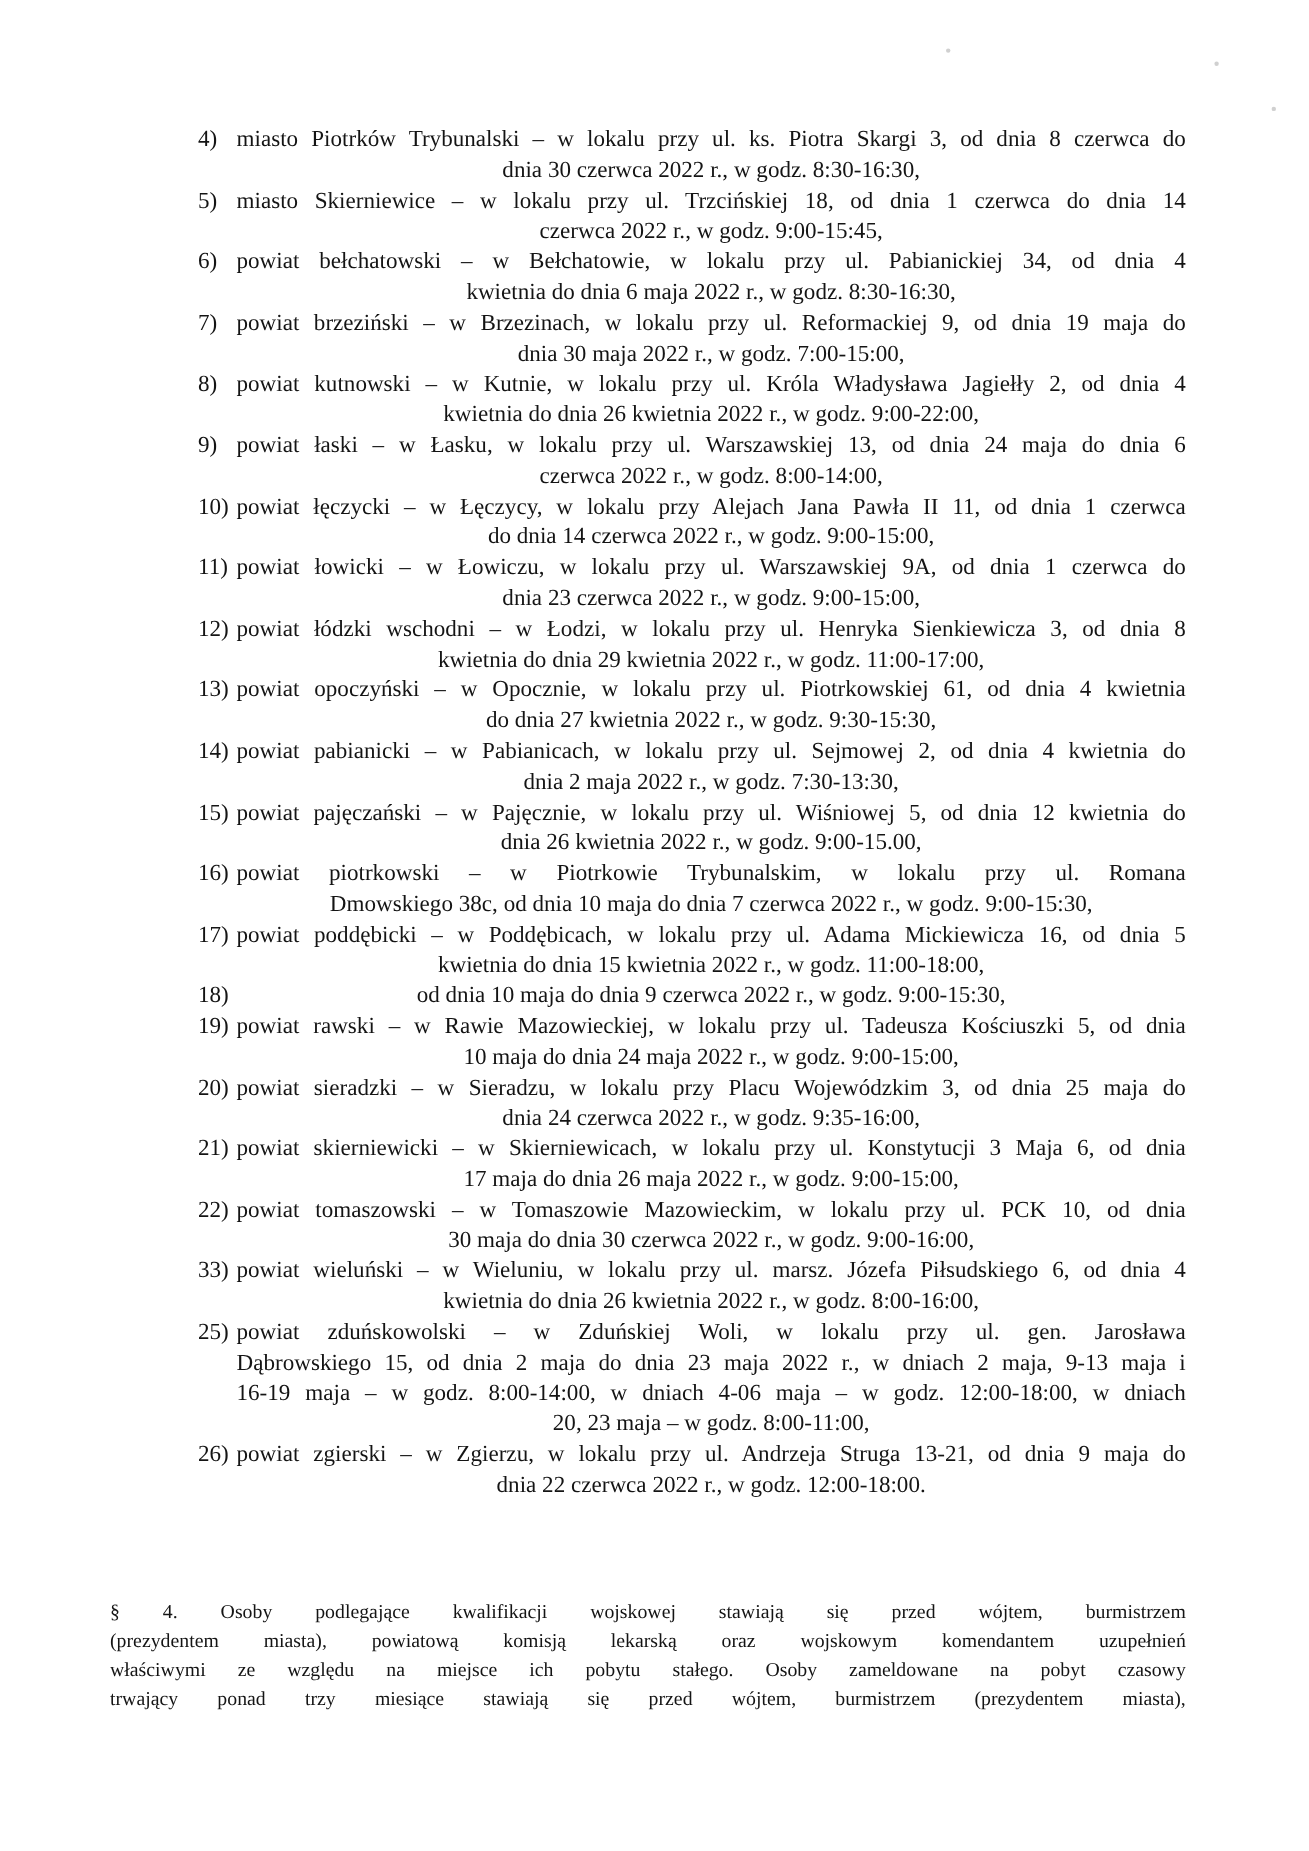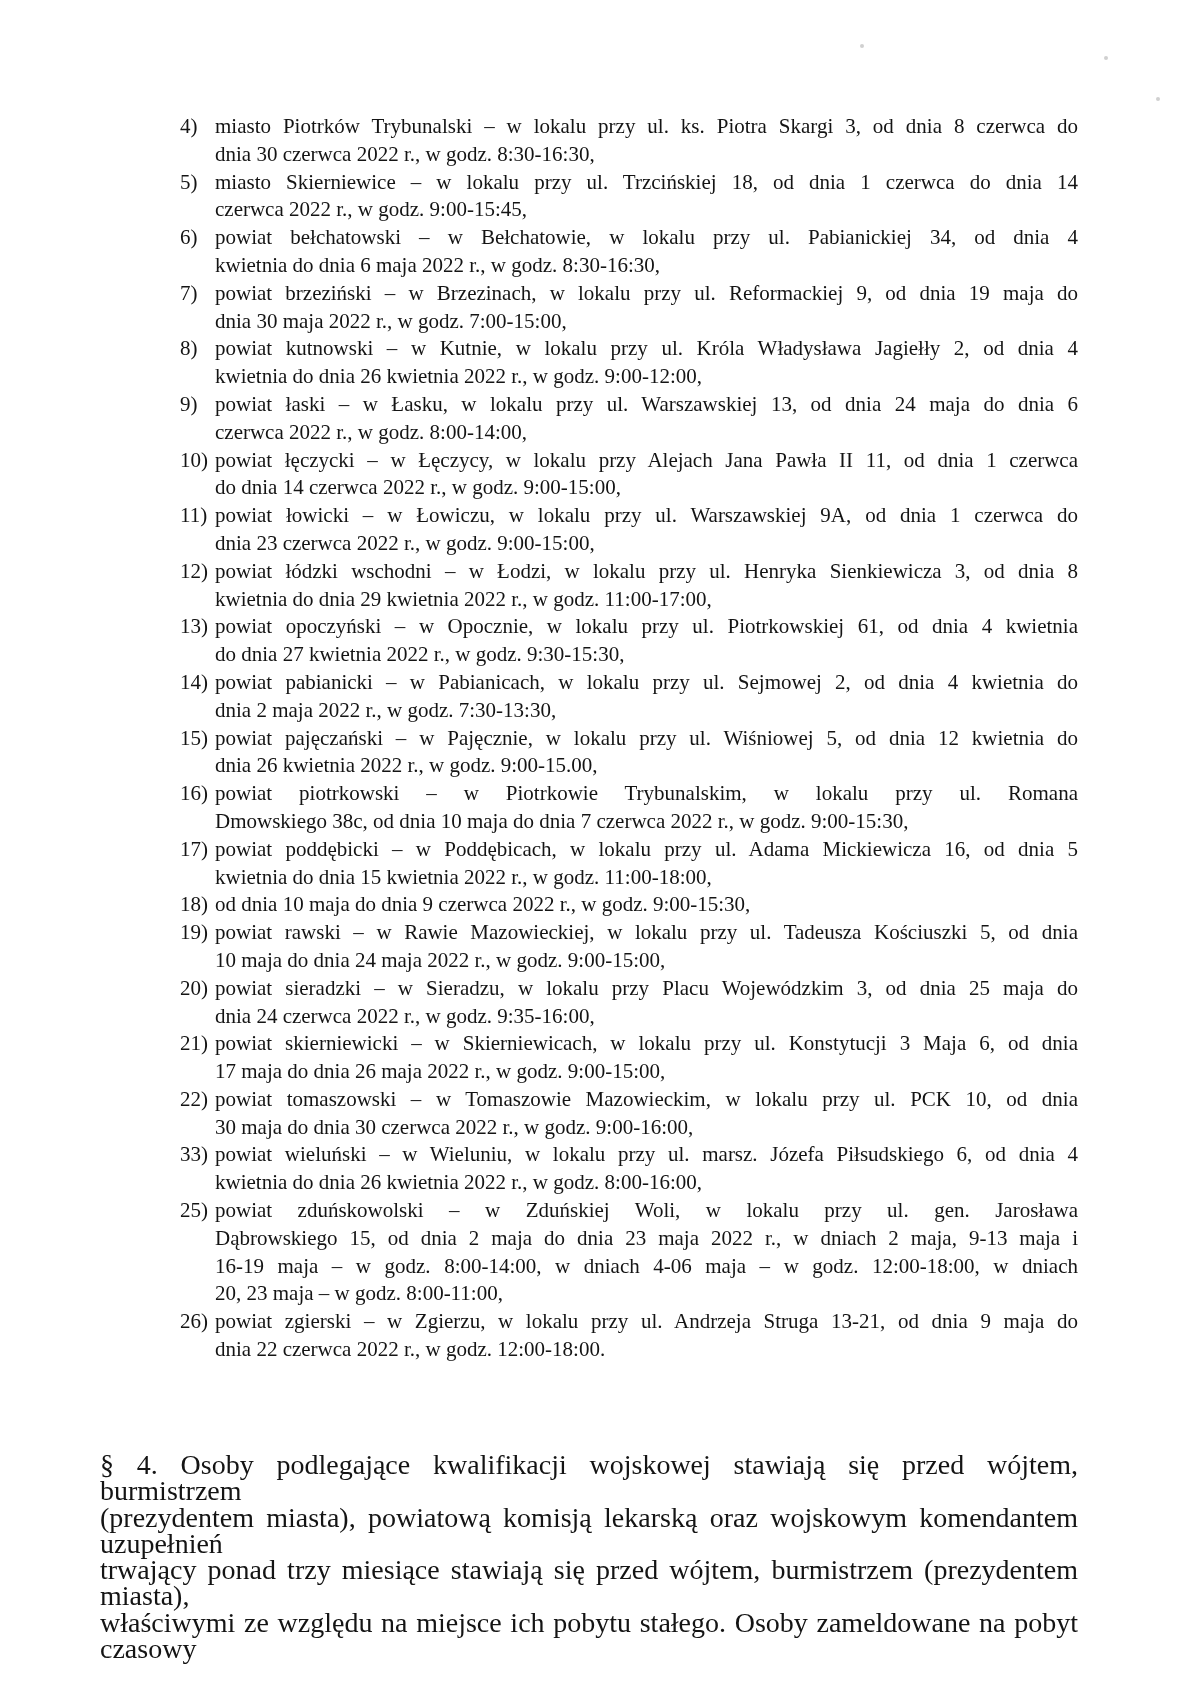--- a/index.html
+++ b/index.html
@@ -32,33 +32,33 @@
   .num {
     flex: 0 0 35px;
     width: 35px;
     text-align: left;
   }
   .body {
     flex: 1 1 auto;
     min-width: 0;
   }
   .line {
-    text-align: left;
+    text-align: center;
   }
   .line.just {
     text-align: justify;
     text-align-last: justify;
     text-justify: inter-word;
   }
   .para {
     position: absolute;
     top: 1452px;
     left: 100px;
     width: 978px;
-    font-size: 28px;
+    font-size: 18px;
     line-height: 26.3px;
   }
   .speck {
     position: absolute;
     width: 4px;
     height: 4px;
     background: #a9a9a9;
     border-radius: 50%;
     opacity: 0.55;
   }
@@ -93,21 +93,21 @@
         <div class="num">7)</div>
         <div class="body">
           <div class="line just">powiat brzeziński – w Brzezinach, w lokalu przy ul. Reformackiej 9, od dnia 19 maja do</div>
           <div class="line">dnia 30 maja 2022 r., w godz. 7:00-15:00,</div>
         </div>
       </div>
       <div class="list-item">
         <div class="num">8)</div>
         <div class="body">
           <div class="line just">powiat kutnowski – w Kutnie, w lokalu przy ul. Króla Władysława Jagiełły 2, od dnia 4</div>
-          <div class="line">kwietnia do dnia 26 kwietnia 2022 r., w godz. 9:00-12:00,</div>
+          <div class="line">kwietnia do dnia 26 kwietnia 2022 r., w godz. 9:00-22:00,</div>
         </div>
       </div>
       <div class="list-item">
         <div class="num">9)</div>
         <div class="body">
           <div class="line just">powiat łaski – w Łasku, w lokalu przy ul. Warszawskiej 13, od dnia 24 maja do dnia 6</div>
           <div class="line">czerwca 2022 r., w godz. 8:00-14:00,</div>
         </div>
       </div>
       <div class="list-item">
@@ -220,19 +220,19 @@
         <div class="num">26)</div>
         <div class="body">
           <div class="line just">powiat zgierski – w Zgierzu, w lokalu przy ul. Andrzeja Struga 13-21, od dnia 9 maja do</div>
           <div class="line">dnia 22 czerwca 2022 r., w godz. 12:00-18:00.</div>
         </div>
       </div>
     </div>
   <div class="para">
       <div class="line just">§ 4. Osoby podlegające kwalifikacji wojskowej stawiają się przed wójtem, burmistrzem</div>
       <div class="line just">(prezydentem miasta), powiatową komisją lekarską oraz wojskowym komendantem uzupełnień</div>
+      <div class="line just">właściwymi ze względu na miejsce ich pobytu stałego. Osoby zameldowane na pobyt czasowy</div>
       <div class="line just">trwający ponad trzy miesiące stawiają się przed wójtem, burmistrzem (prezydentem miasta),</div>
-      <div class="line just">właściwymi ze względu na miejsce ich pobytu stałego. Osoby zameldowane na pobyt czasowy</div>
     </div>
 <div class="speck" style="left: 860px; top: 44px;"></div>
     <div class="speck" style="left: 1104px; top: 56px;"></div>
     <div class="speck" style="left: 1156px; top: 97px;"></div>
   </div>
 
 </body></html>

